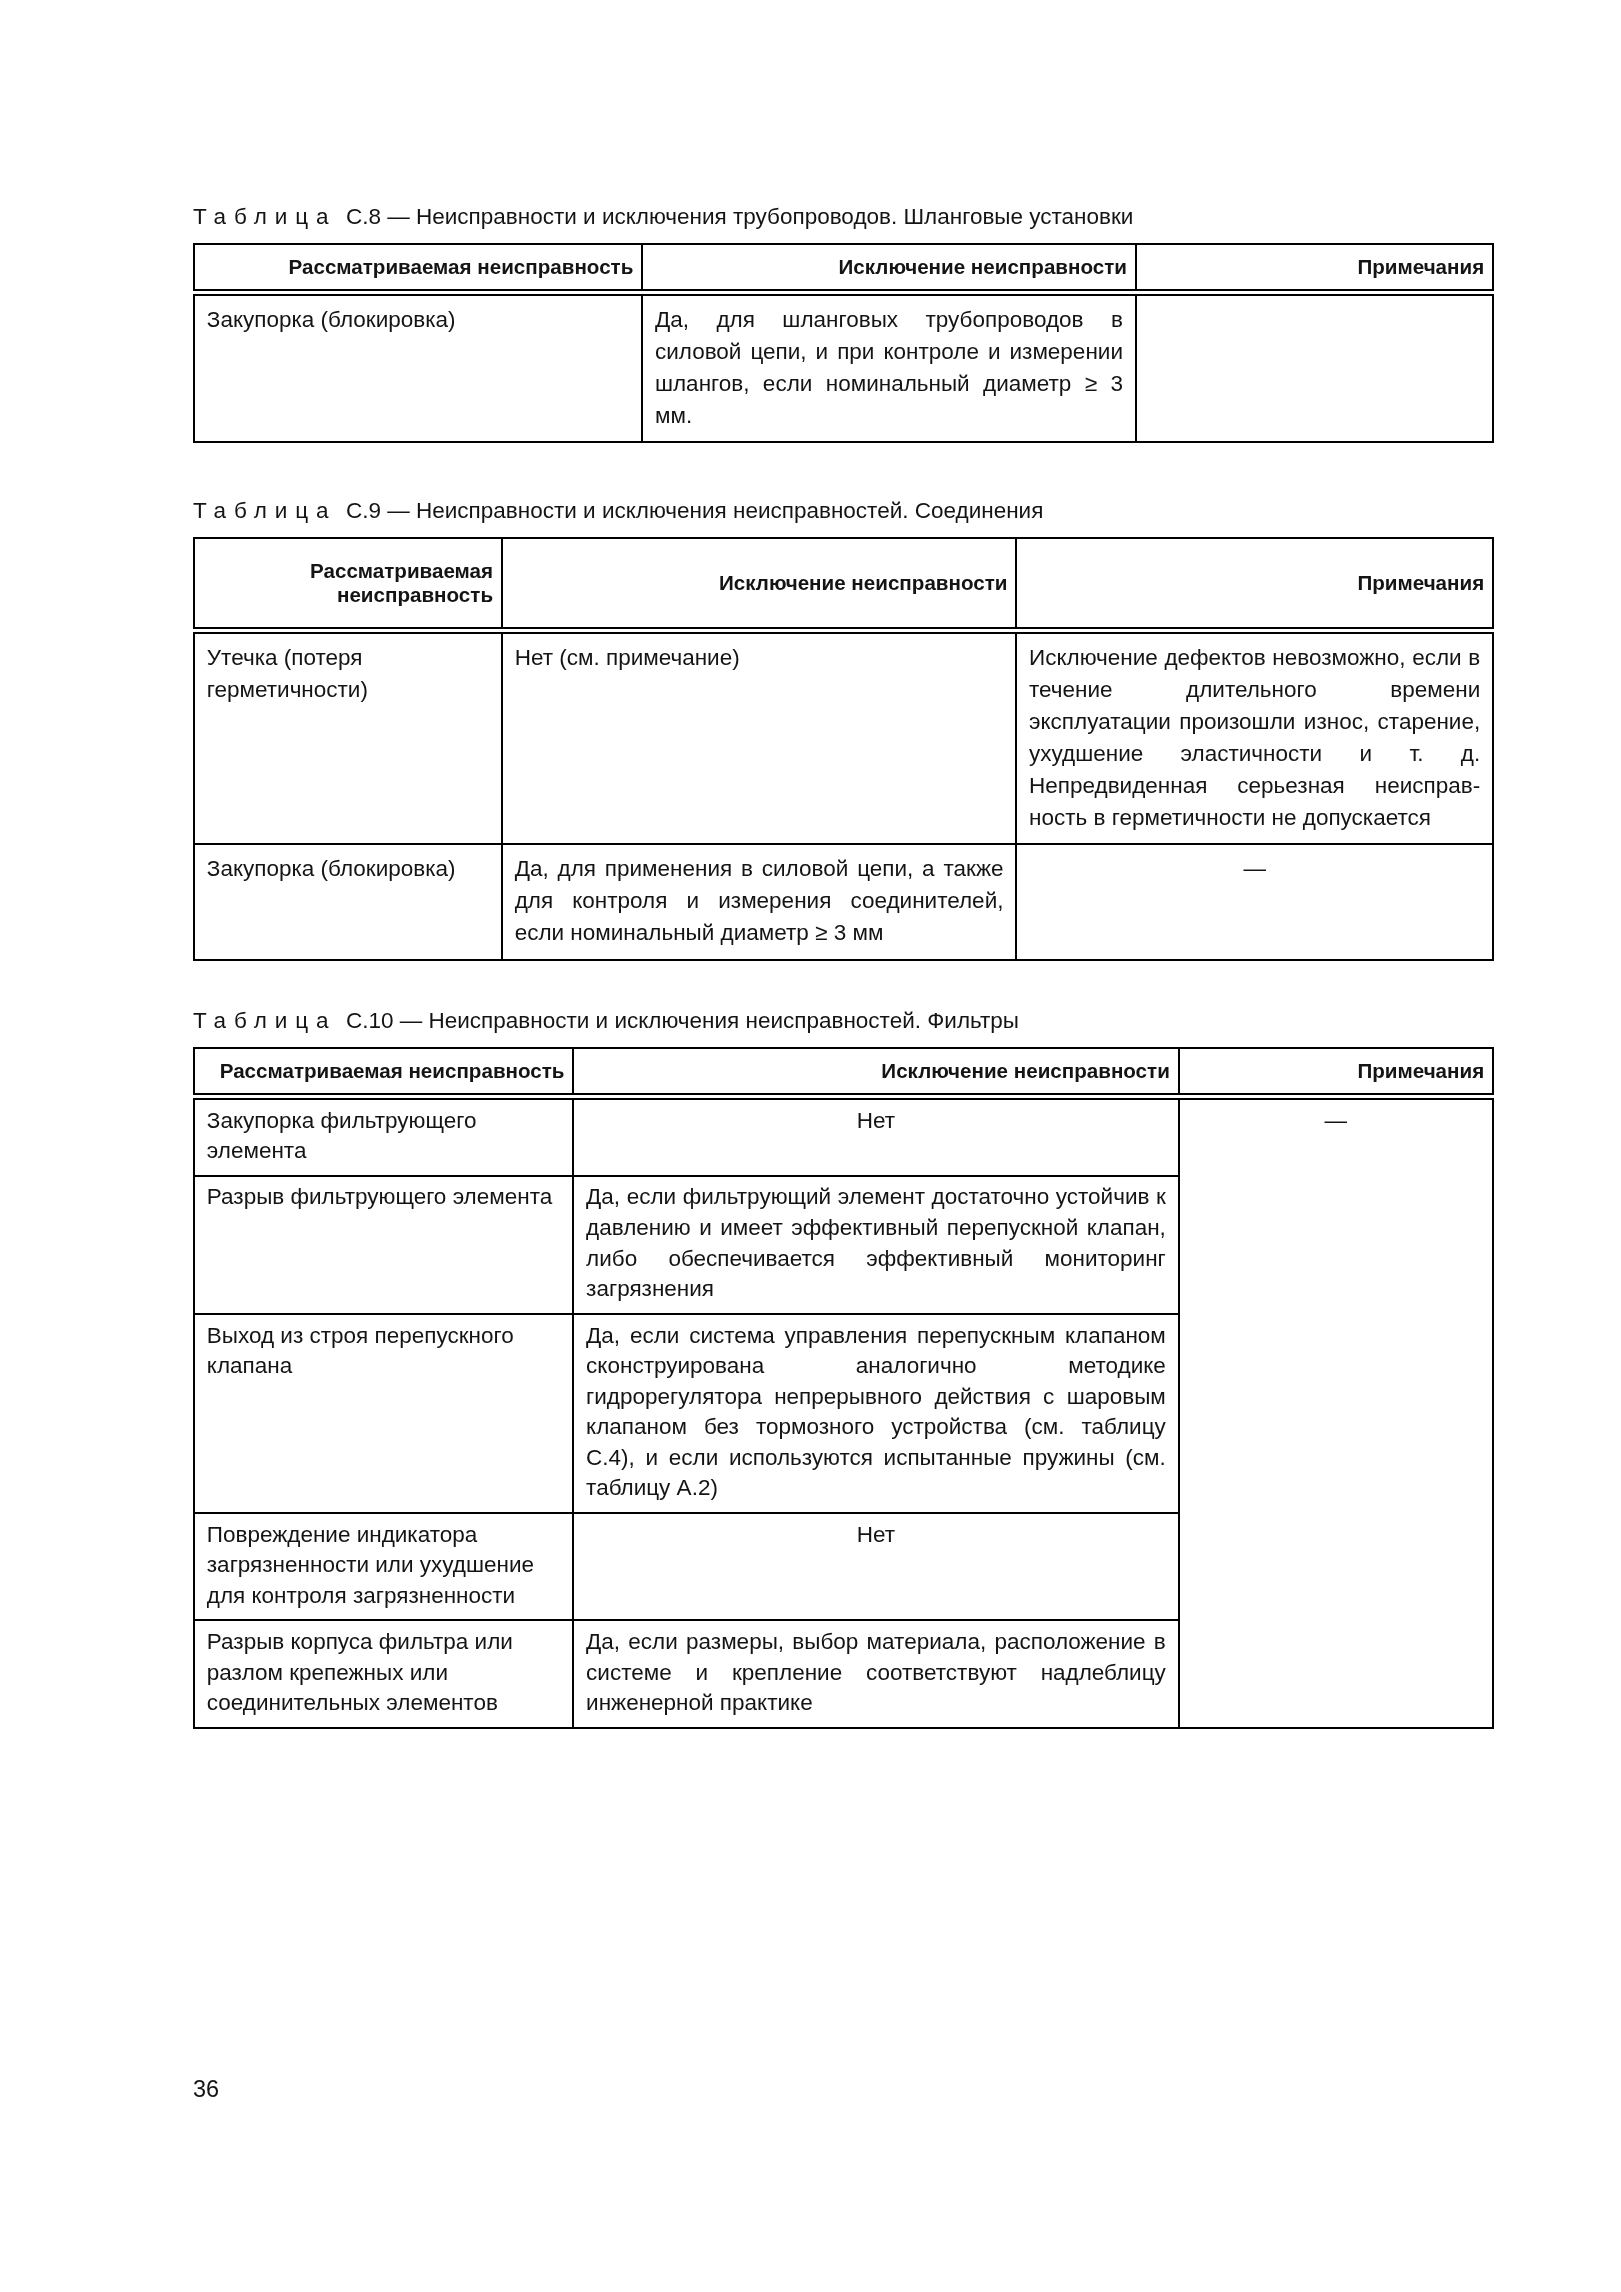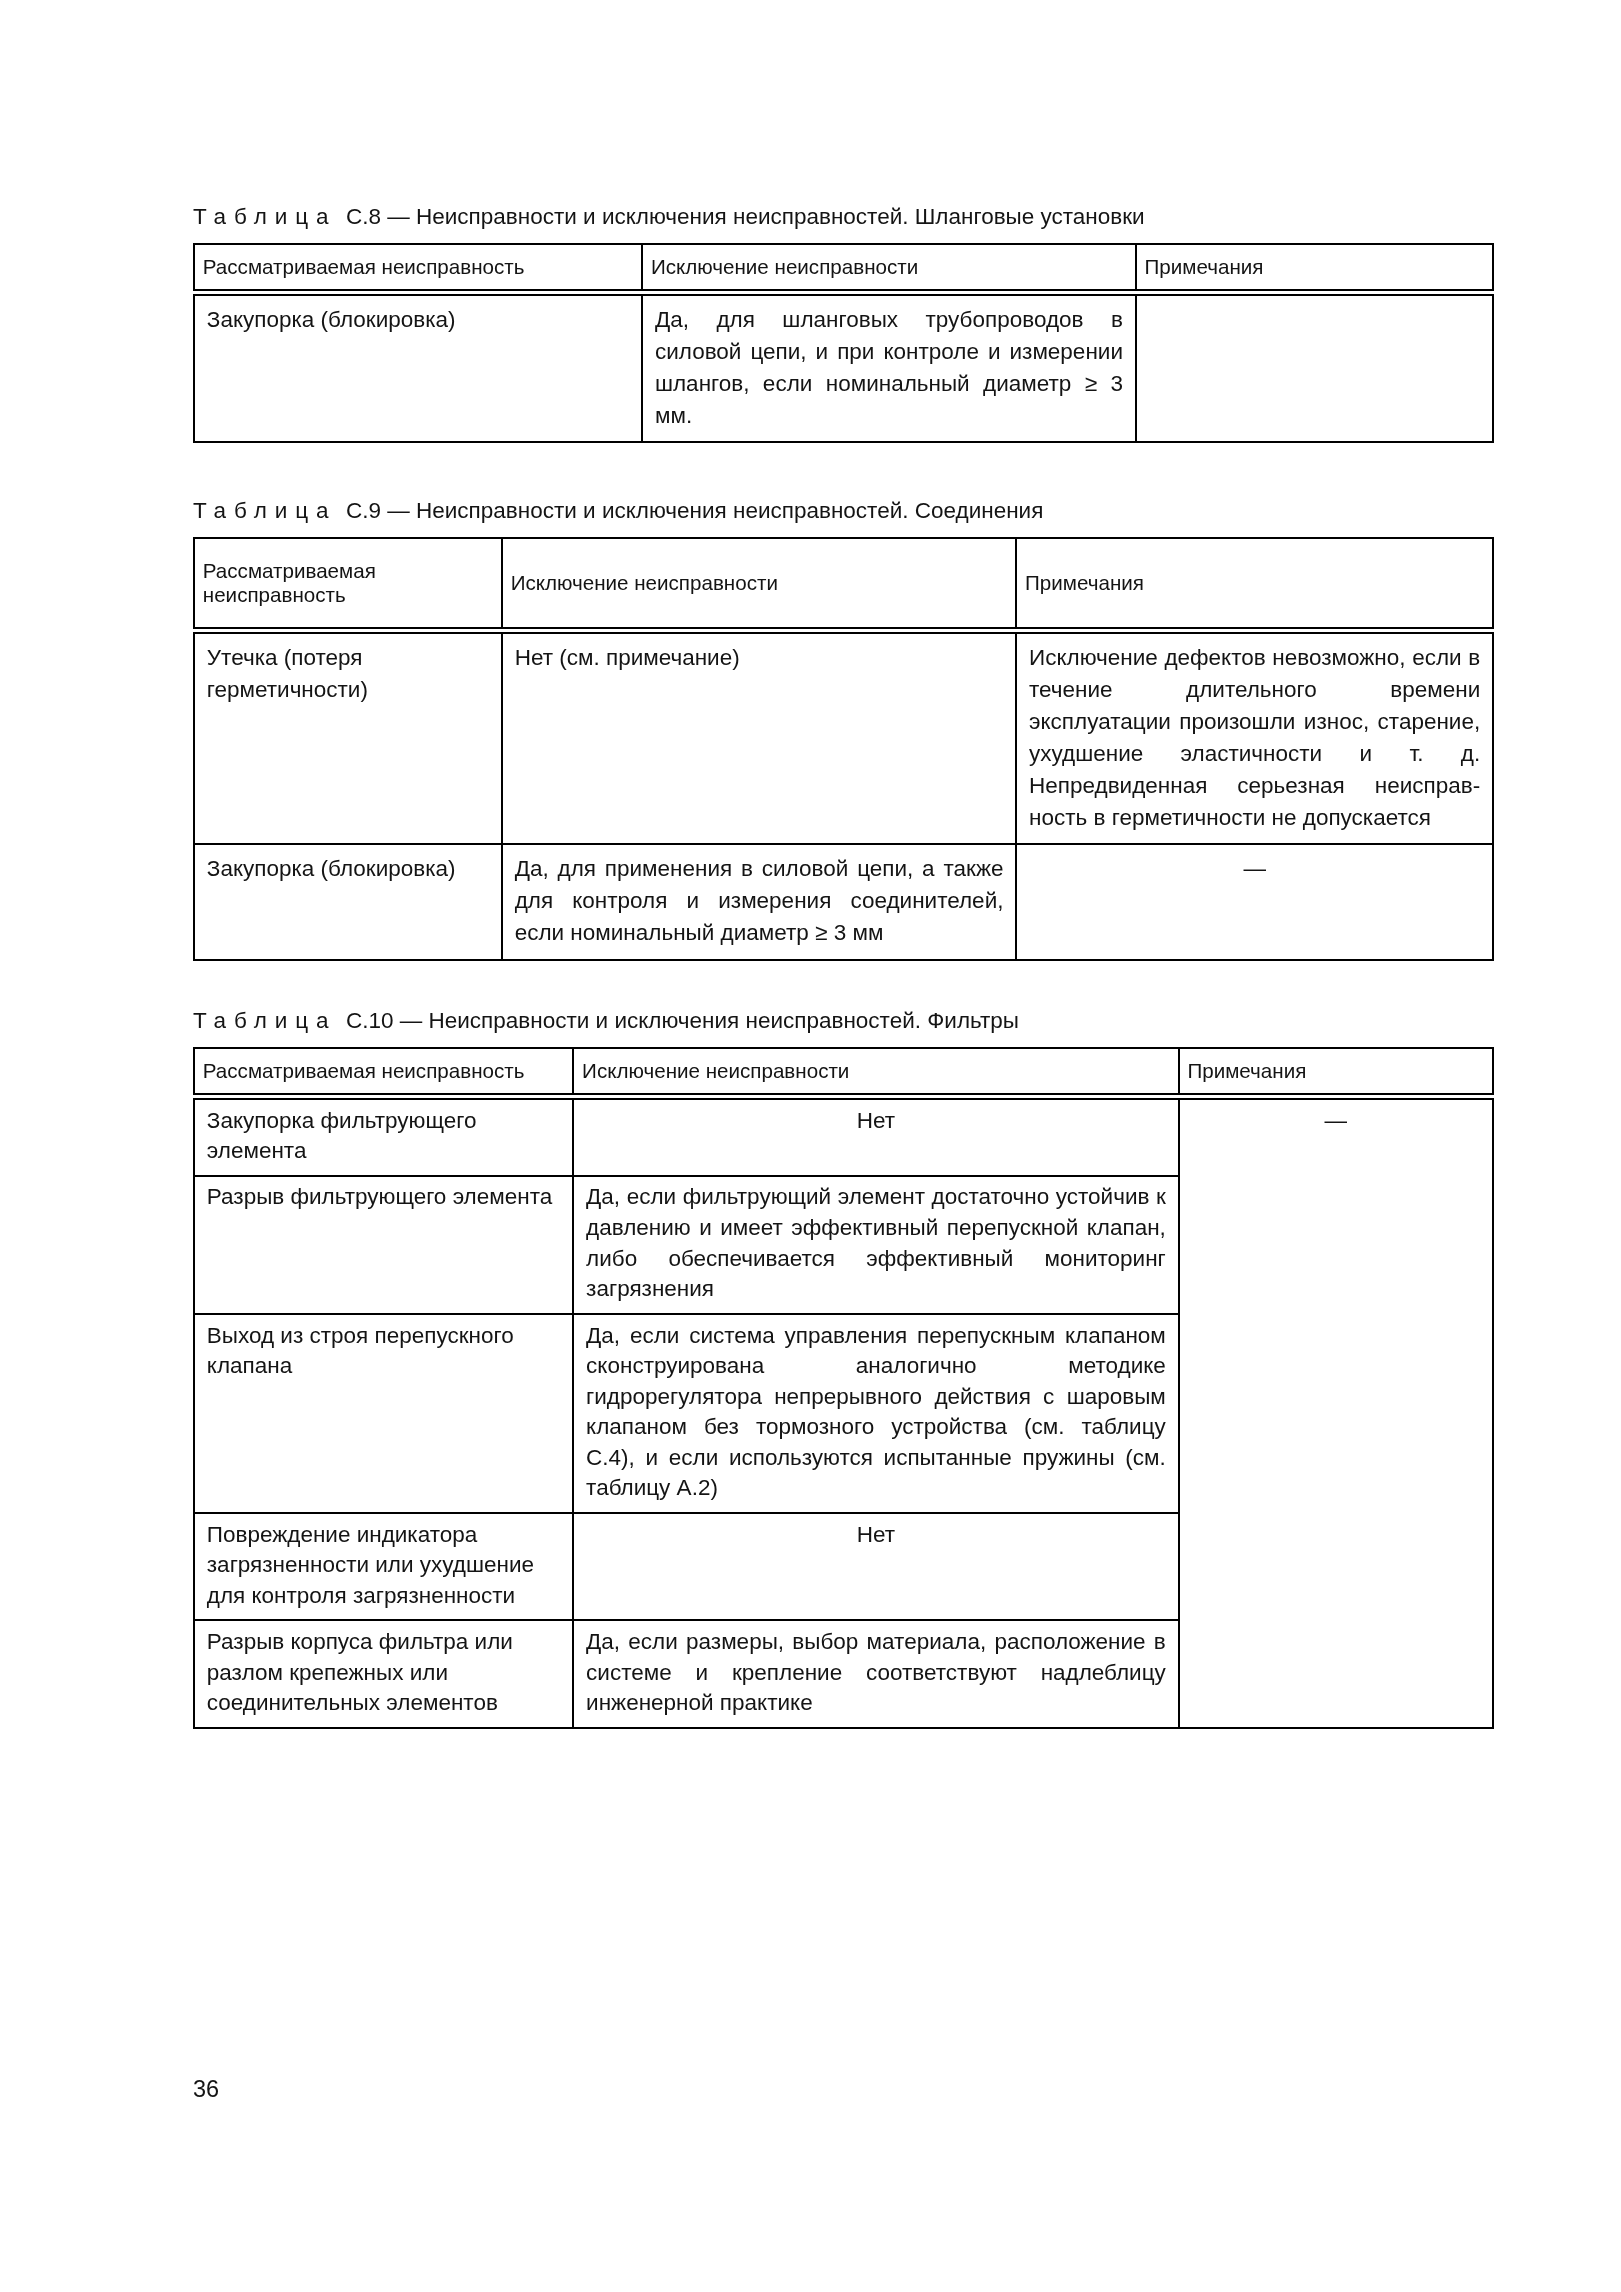--- a/index.html
+++ b/index.html
@@ -50,24 +50,24 @@
     border-bottom: 2.9px solid #000;
     vertical-align: top;
     font-size: 22.5px;
     line-height: 1.42;
     padding: 7.8px 11.8px 9.8px 11.8px;
     word-wrap: break-word;
     -webkit-hyphens: manual;
     hyphens: manual;
   }
   table.gost thead th {
-    font-weight: normal;
+    font-weight: bold;
     font-size: 20.6px;
     line-height: 1.18;
-    text-align: left;
+    text-align: right;
     vertical-align: middle;
     padding: 9.8px 7.8px;
     border-bottom: 7.8px double #000;
   }
   table.t9 thead th { padding: 19.6px 7.8px; }
   table.t10 td { line-height: 1.36; padding: 5.9px 11.8px 7.8px 11.8px; }
 
   .just { text-align: justify; }
   .ctr  { text-align: center; }
   .mid  { vertical-align: middle; }
@@ -81,21 +81,21 @@
 </style>
 </head>
 <body>
 
 <div class="page">
   <div class="content">
 
 
     <p class="caption cap-c8">
       <span class="cap-word">Таблица</span>
-      <span class="cap-rest">С.8 — Неисправности и исключения неисправностей. Шланговые установки</span>
+      <span class="cap-rest">С.8 — Неисправности и исключения трубопроводов. Шланговые установки</span>
     </p>
     <table class="gost t8">
       <colgroup>
           <col style="width:34.5%">
           <col style="width:38%">
           <col style="width:27.5%">
         </colgroup>
       <thead>
         <tr>
           <th>Рассматриваемая неисправность</th>

